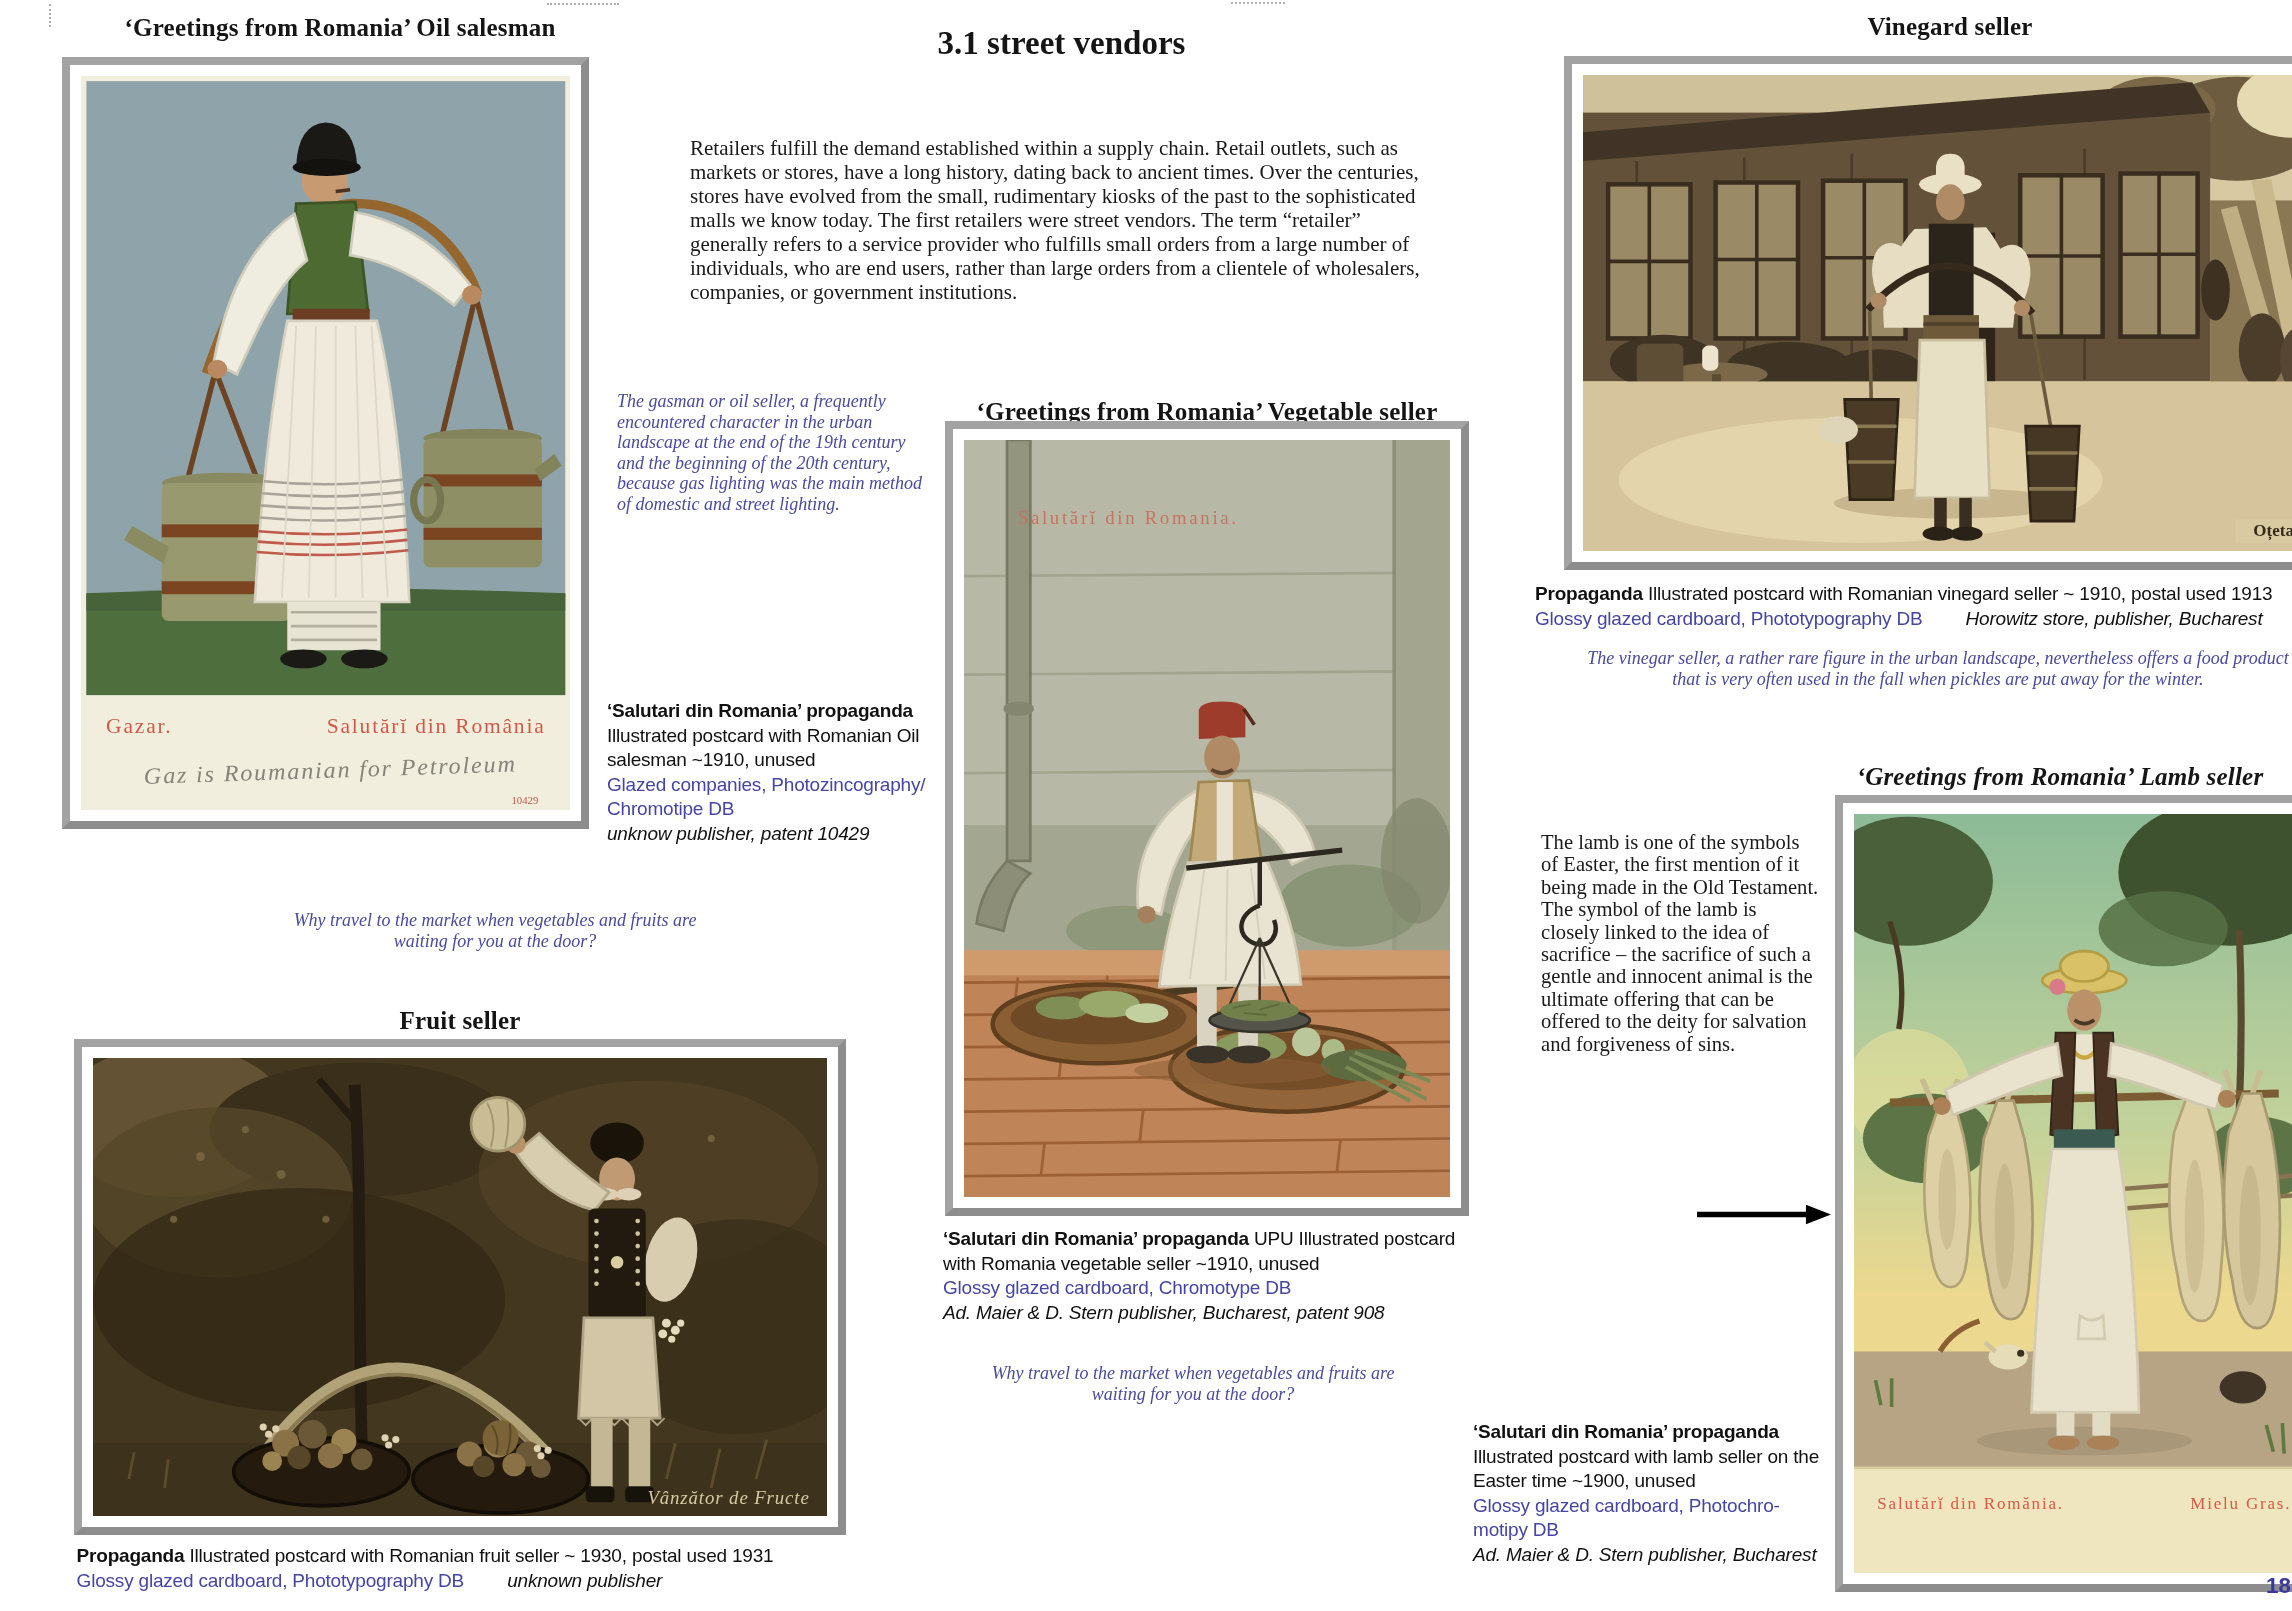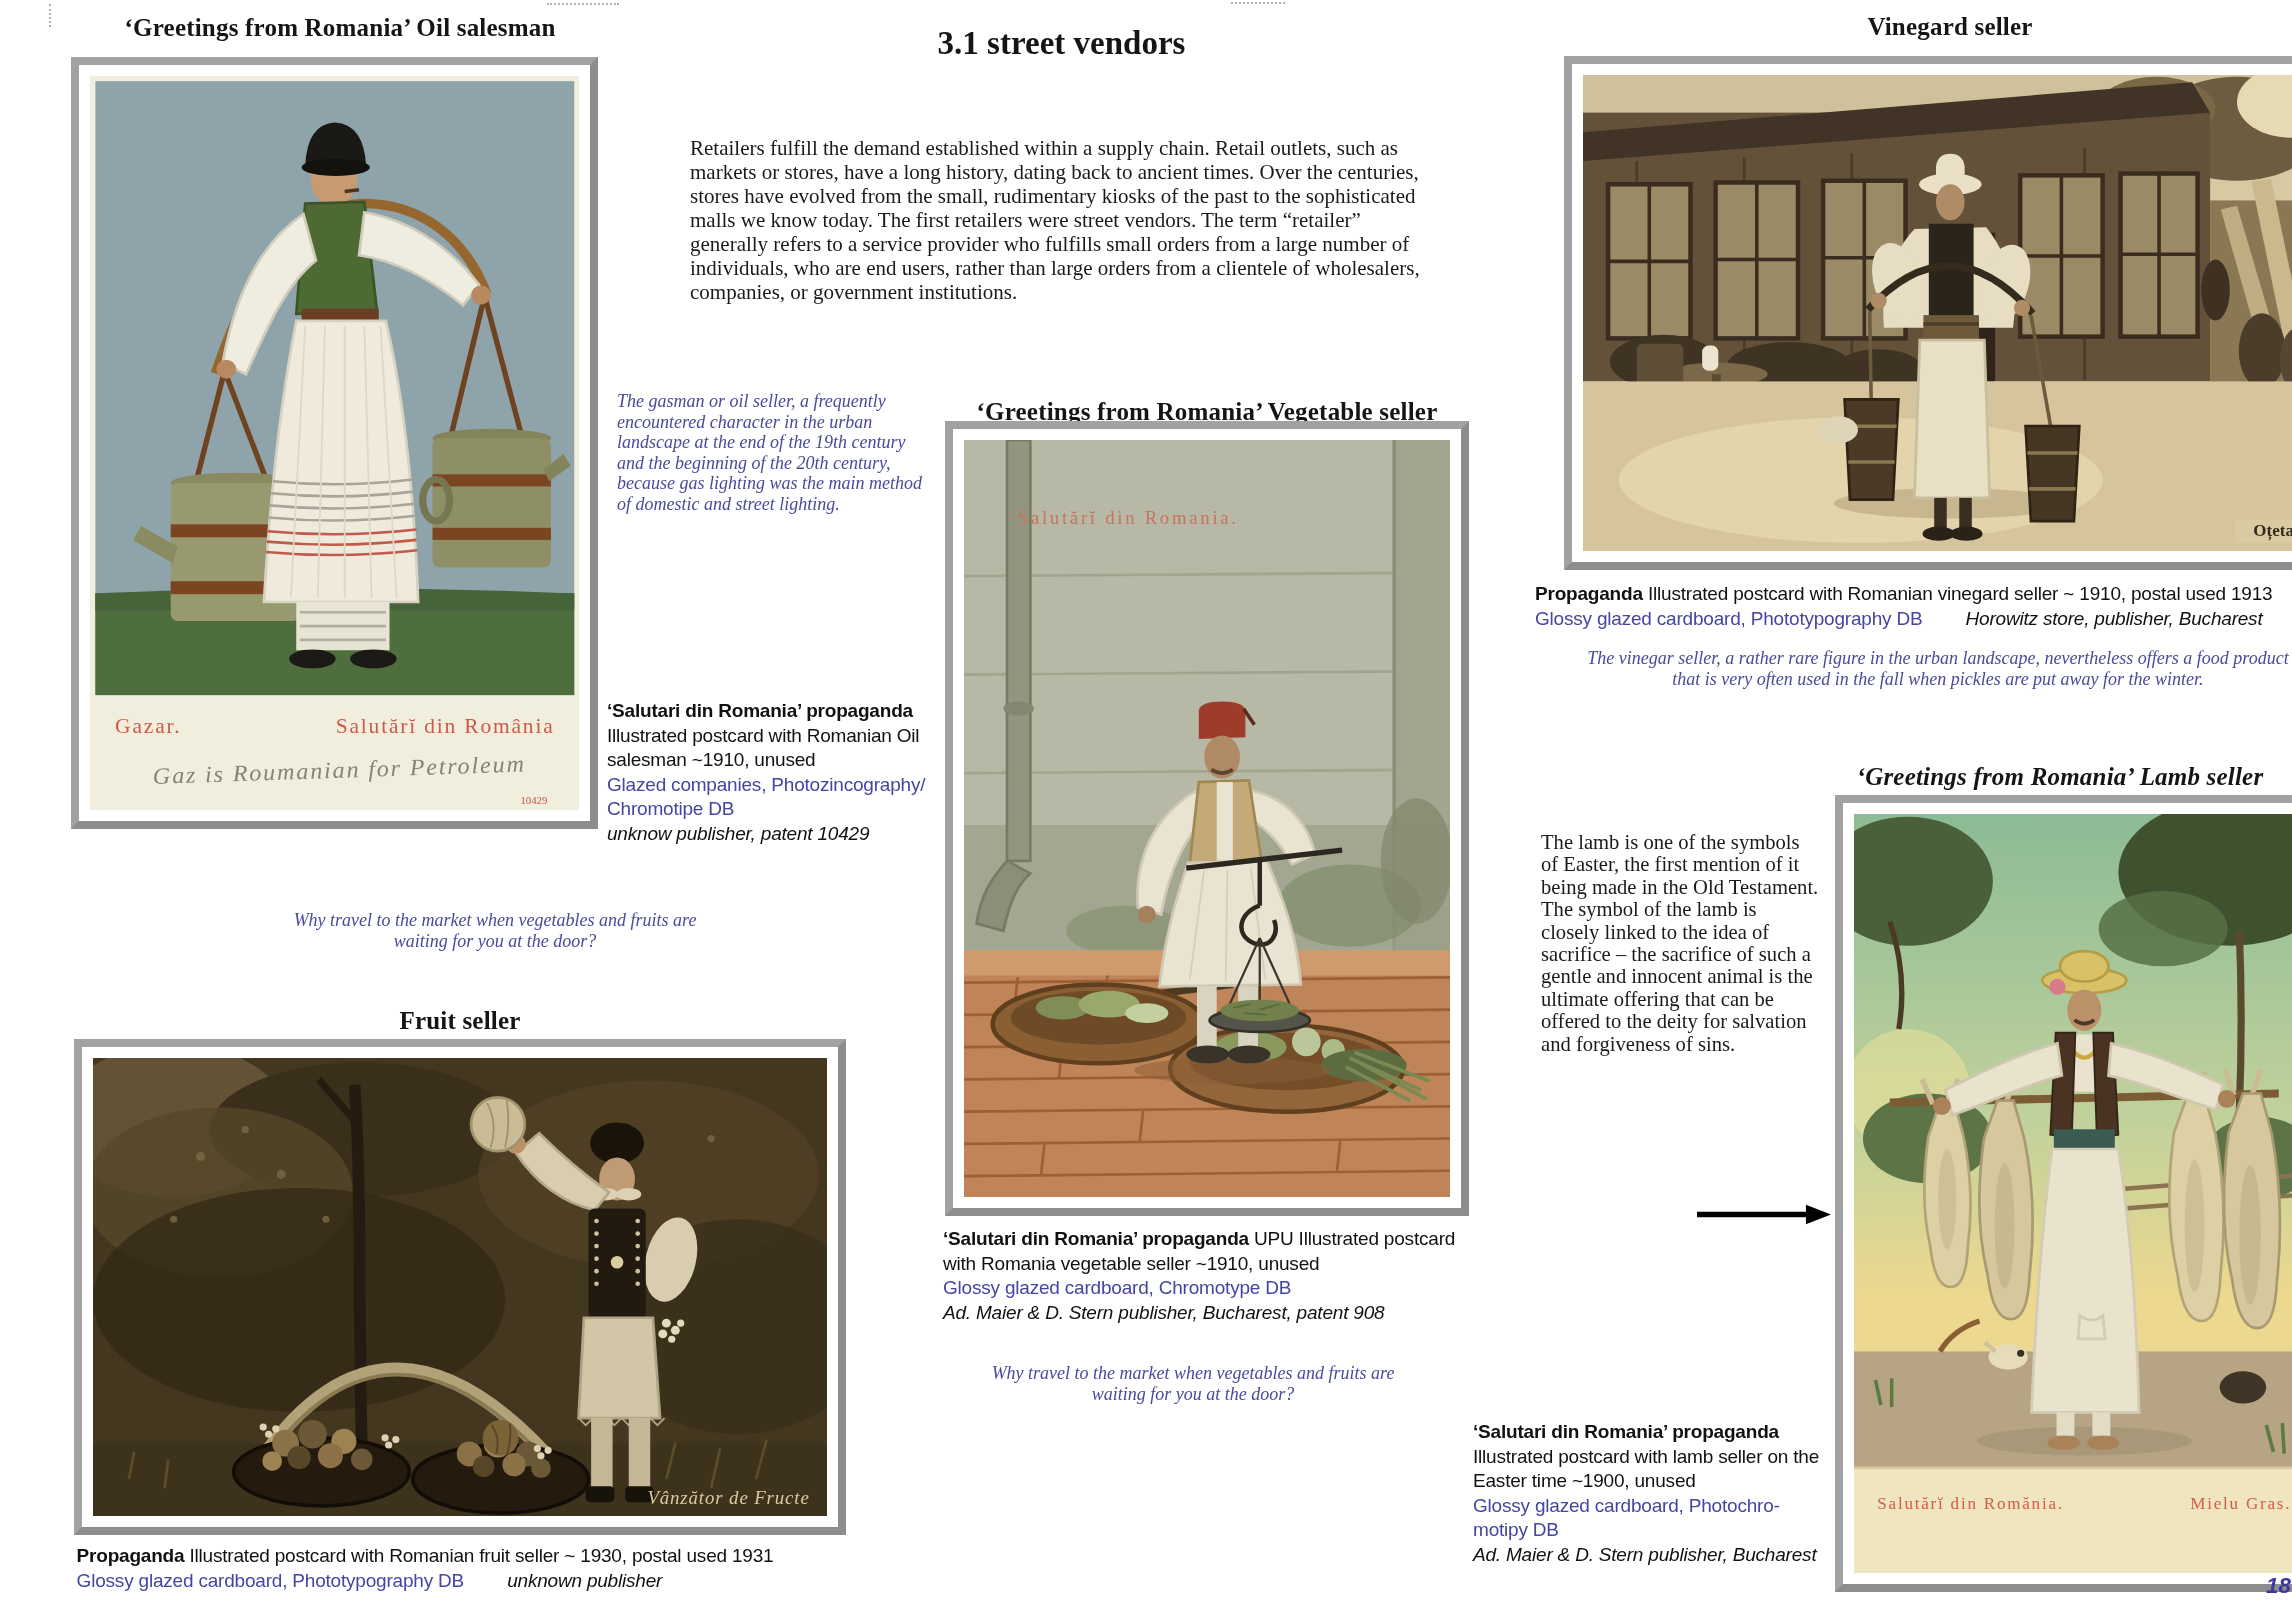--- a/index.html
+++ b/index.html
@@ -28,42 +28,42 @@
   .cap-blue{color:#4545a2;}
   .cap-it{font-style:italic;}
   .gap-left{margin-left:38px;}
 
   
   .postcard{position:absolute;box-sizing:border-box;background:#fff;
             border:8px solid #a2a2a2;border-right-color:#8d8d8d;border-bottom-color:#8d8d8d;
             padding:10.7px;}
   .postcard svg{display:block;width:100%;height:100%;}
 
-  .page-num{font-family:"Liberation Sans",sans-serif;font-weight:bold;font-style:italic;
+  .page-num{font-family:"Liberation Sans",sans-serif;font-weight:bold;
             font-size:22.4px;color:#3a3a9c;}
 
   .crop-v{border-left:2.7px dotted #b0b0b0;width:0;height:23px;}
   .crop-h{border-top:2.7px dotted #b0b0b0;height:0;width:72px;}
 
   svg text{font-family:"Liberation Serif",serif;}
   .pc-red{fill:#cf5948;letter-spacing:2px;}
   .pc-script{fill:#84847a;font-style:italic;letter-spacing:2px;}
 </style>
 </head>
 <body>
 
 <div class="stage">
 
   <div class="abs crop-v" style="left:1.8px;top:3.6px;"></div>
   <div class="abs crop-h" style="left:500px;top:2.7px;"></div>
   <div class="abs crop-h" style="left:1184px;top:1.8px;width:54px;"></div>
 
   <div class="abs card-title" style="left:29.6px;top:14.3px;width:527px;">‘Greetings from Romania’ Oil salesman</div>
 
-  <div class="postcard" style="left:24px;top:57px;width:527px;height:772px;">
+  <div class="postcard" style="left:15px;top:57px;width:527px;height:772px;">
     <svg viewBox="0 0 546 852" preserveAspectRatio="none">
       <rect x="0" y="0" width="546" height="852" fill="#f2eedd"></rect>
       <rect x="6" y="6" width="534" height="712" fill="#8fa4aa"></rect>
       <rect x="6" y="600" width="534" height="118" fill="#4f6e3e"></rect>
       <path d="M6 600 Q 270 588 540 600 L 540 620 L 6 620 Z" fill="#46633a"></path>
 
       <path d="M140 345 C 180 220, 238 152, 300 148 C 372 146, 420 192, 442 252" stroke="#96662f" stroke-width="11" fill="none"></path>
 
       <line x1="150" y1="342" x2="118" y2="472" stroke="#6e4322" stroke-width="6"></line>
       <line x1="150" y1="342" x2="198" y2="472" stroke="#6e4322" stroke-width="6"></line>

